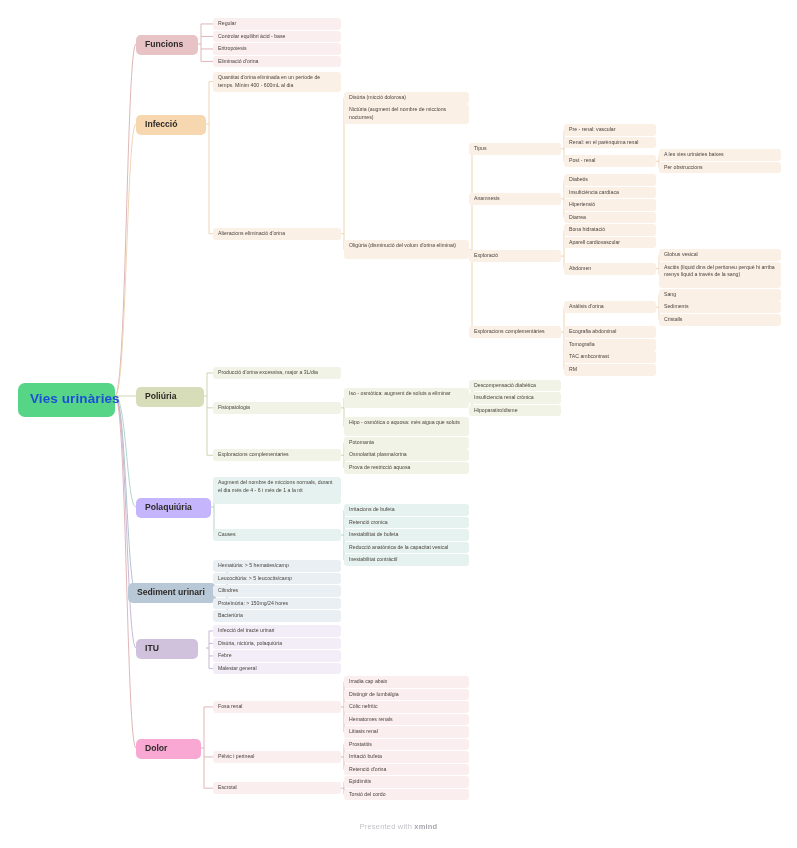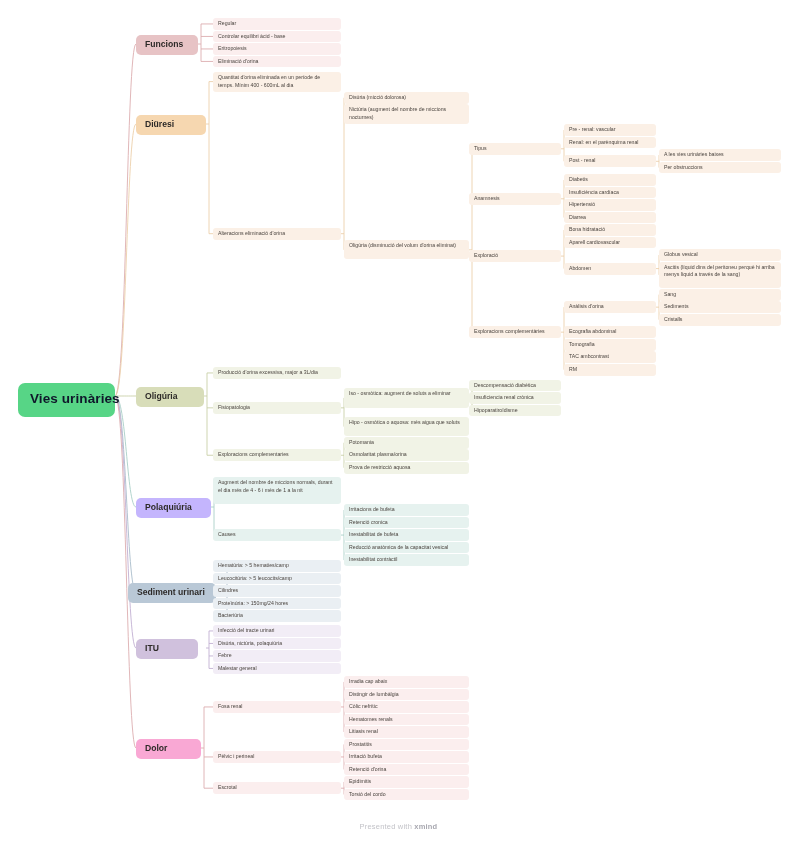--- a/index.html
+++ b/index.html
@@ -13,21 +13,21 @@
   }
   #canvas{position:absolute;left:0;top:0;width:797px;height:848px;}
   svg#links{position:absolute;left:0;top:0;width:797px;height:848px;pointer-events:none;}
 
   .node{position:absolute;box-sizing:border-box;}
 
   
   .root{
     background:#57d586;
     border-radius:7px;
-    color:#0f172a;
+    color:#1d4ed8;
     font-size:13.5px;
     font-weight:600;
     letter-spacing:.1px;
     padding:9px 12px 10px 12px;
     line-height:1.1;
     white-space:nowrap;
     text-align:right;
   }
 
   
@@ -198,21 +198,21 @@
       <path d="M344,781.95 L344,781.95" fill="none" stroke="#dcaeb0" stroke-width="0.9"></path>
       <path d="M344,794.45 L344,794.45" fill="none" stroke="#dcaeb0" stroke-width="0.9"></path>
     </svg>
   <div id="nodes">
       <div class="node root" style="left: 18px; top: 383px; width: 97px;"><span>Vies urinàries</span></div>
       <div class="node l1" style="left: 136px; top: 35px; width: 62px; background: rgb(231, 195, 197);"><span>Funcions</span></div>
       <div class="node chip" style="left: 213px; top: 18px; width: 128px; min-height: 11.9px; background: rgb(251, 238, 238);"><span>Regular</span></div>
       <div class="node chip" style="left: 213px; top: 30.5px; width: 128px; min-height: 11.9px; background: rgb(251, 238, 238);"><span>Controlar equilibri àcid - base</span></div>
       <div class="node chip" style="left: 213px; top: 43px; width: 128px; min-height: 11.9px; background: rgb(251, 238, 238);"><span>Eritropoiesis</span></div>
       <div class="node chip" style="left: 213px; top: 55.5px; width: 128px; min-height: 11.9px; background: rgb(251, 238, 238);"><span>Eliminació d'orina</span></div>
-      <div class="node l1" style="left: 136px; top: 115px; width: 70px; background: rgb(246, 215, 176);"><span>Diüresi</span></div>
+      <div class="node l1" style="left: 136px; top: 115px; width: 70px; background: rgb(246, 215, 176);"><span>Infecció</span></div>
       <div class="node chip" style="left: 213px; top: 72px; width: 128px; min-height: 19.2px; background: rgb(251, 240, 230);"><span>Quantitat d'orina eliminada en un període de temps. Mínim 400 - 600mL al dia</span></div>
       <div class="node chip" style="left: 213px; top: 227.75px; width: 128px; min-height: 11.9px; background: rgb(251, 240, 230);"><span>Alteracions eliminació d'orina</span></div>
       <div class="node chip" style="left: 344px; top: 91.8px; width: 125px; min-height: 11.9px; background: rgb(251, 240, 230);"><span>Disúria (micció dolorosa)</span></div>
       <div class="node chip" style="left: 344px; top: 104.3px; width: 125px; min-height: 19.2px; background: rgb(251, 240, 230);"><span>Nictúria (augment del nombre de miccions nocturnes)</span></div>
       <div class="node chip" style="left: 344px; top: 240.25px; width: 125px; min-height: 19.2px; background: rgb(251, 240, 230);"><span>Oligúria (disminució del volum d'orina eliminat)</span></div>
       <div class="node chip" style="left: 469px; top: 142.85px; width: 92px; min-height: 11.9px; background: rgb(251, 240, 230);"><span>Tipus</span></div>
       <div class="node chip" style="left: 564px; top: 124.1px; width: 92px; min-height: 11.9px; background: rgb(251, 240, 230);"><span>Pre - renal: vascular</span></div>
       <div class="node chip" style="left: 564px; top: 136.6px; width: 92px; min-height: 11.9px; background: rgb(251, 240, 230);"><span>Renal: en el parènquima renal</span></div>
       <div class="node chip" style="left: 564px; top: 155.35px; width: 92px; min-height: 11.9px; background: rgb(251, 240, 230);"><span>Post - renal</span></div>
       <div class="node chip" style="left: 659px; top: 149.1px; width: 122px; min-height: 11.9px; background: rgb(251, 240, 230);"><span>A les vies urinàries baixes</span></div>
@@ -230,21 +230,21 @@
       <div class="node chip" style="left: 659px; top: 261.6px; width: 122px; min-height: 26.5px; background: rgb(251, 240, 230);"><span>Ascitis (líquid dins del peritoneu perquè hi arriba menys líquid a través de la sang)</span></div>
       <div class="node chip" style="left: 469px; top: 326.2px; width: 92px; min-height: 11.9px; background: rgb(251, 240, 230);"><span>Exploracions complementàries</span></div>
       <div class="node chip" style="left: 564px; top: 301.2px; width: 92px; min-height: 11.9px; background: rgb(251, 240, 230);"><span>Anàlisis d'orina</span></div>
       <div class="node chip" style="left: 659px; top: 288.7px; width: 122px; min-height: 11.9px; background: rgb(251, 240, 230);"><span>Sang</span></div>
       <div class="node chip" style="left: 659px; top: 301.2px; width: 122px; min-height: 11.9px; background: rgb(251, 240, 230);"><span>Sediments</span></div>
       <div class="node chip" style="left: 659px; top: 313.7px; width: 122px; min-height: 11.9px; background: rgb(251, 240, 230);"><span>Cristalls</span></div>
       <div class="node chip" style="left: 564px; top: 326.2px; width: 92px; min-height: 11.9px; background: rgb(251, 240, 230);"><span>Ecografia abdominal</span></div>
       <div class="node chip" style="left: 564px; top: 338.7px; width: 92px; min-height: 11.9px; background: rgb(251, 240, 230);"><span>Tomografia</span></div>
       <div class="node chip" style="left: 564px; top: 351.2px; width: 92px; min-height: 11.9px; background: rgb(251, 240, 230);"><span>TAC ambcontrast</span></div>
       <div class="node chip" style="left: 564px; top: 363.7px; width: 92px; min-height: 11.9px; background: rgb(251, 240, 230);"><span>RM</span></div>
-      <div class="node l1" style="left: 136px; top: 387px; width: 68px; background: rgb(216, 221, 185);"><span>Oligúria</span></div>
+      <div class="node l1" style="left: 136px; top: 387px; width: 68px; background: rgb(216, 221, 185);"><span>Poliúria</span></div>
       <div class="node chip" style="left: 213px; top: 367px; width: 128px; min-height: 11.9px; background: rgb(241, 243, 230);"><span>Producció d'orina excessiva, major a 3L/dia</span></div>
       <div class="node chip" style="left: 213px; top: 401.9px; width: 128px; min-height: 11.9px; background: rgb(241, 243, 230);"><span>Fisiopatologia</span></div>
       <div class="node chip" style="left: 344px; top: 388.35px; width: 125px; min-height: 19.2px; background: rgb(241, 243, 230);"><span>Iso - osmòtica: augment de soluts a eliminar</span></div>
       <div class="node chip" style="left: 469px; top: 379.5px; width: 92px; min-height: 11.9px; background: rgb(241, 243, 230);"><span>Descompensació diabètica</span></div>
       <div class="node chip" style="left: 469px; top: 392px; width: 92px; min-height: 11.9px; background: rgb(241, 243, 230);"><span>Insuficiencia renal crònica</span></div>
       <div class="node chip" style="left: 469px; top: 404.5px; width: 92px; min-height: 11.9px; background: rgb(241, 243, 230);"><span>Hipoparatiroïdisme</span></div>
       <div class="node chip" style="left: 344px; top: 417px; width: 125px; min-height: 19.2px; background: rgb(241, 243, 230);"><span>Hipo - osmòtica o aquosa: més aigua que soluts</span></div>
       <div class="node chip" style="left: 213px; top: 449.3px; width: 128px; min-height: 11.9px; background: rgb(241, 243, 230);"><span>Exploracions complementaries</span></div>
       <div class="node chip" style="left: 344px; top: 436.8px; width: 125px; min-height: 11.9px; background: rgb(241, 243, 230);"><span>Potomania</span></div>
       <div class="node chip" style="left: 344px; top: 449.3px; width: 125px; min-height: 11.9px; background: rgb(241, 243, 230);"><span>Osmolaritat plasma/orina</span></div>

